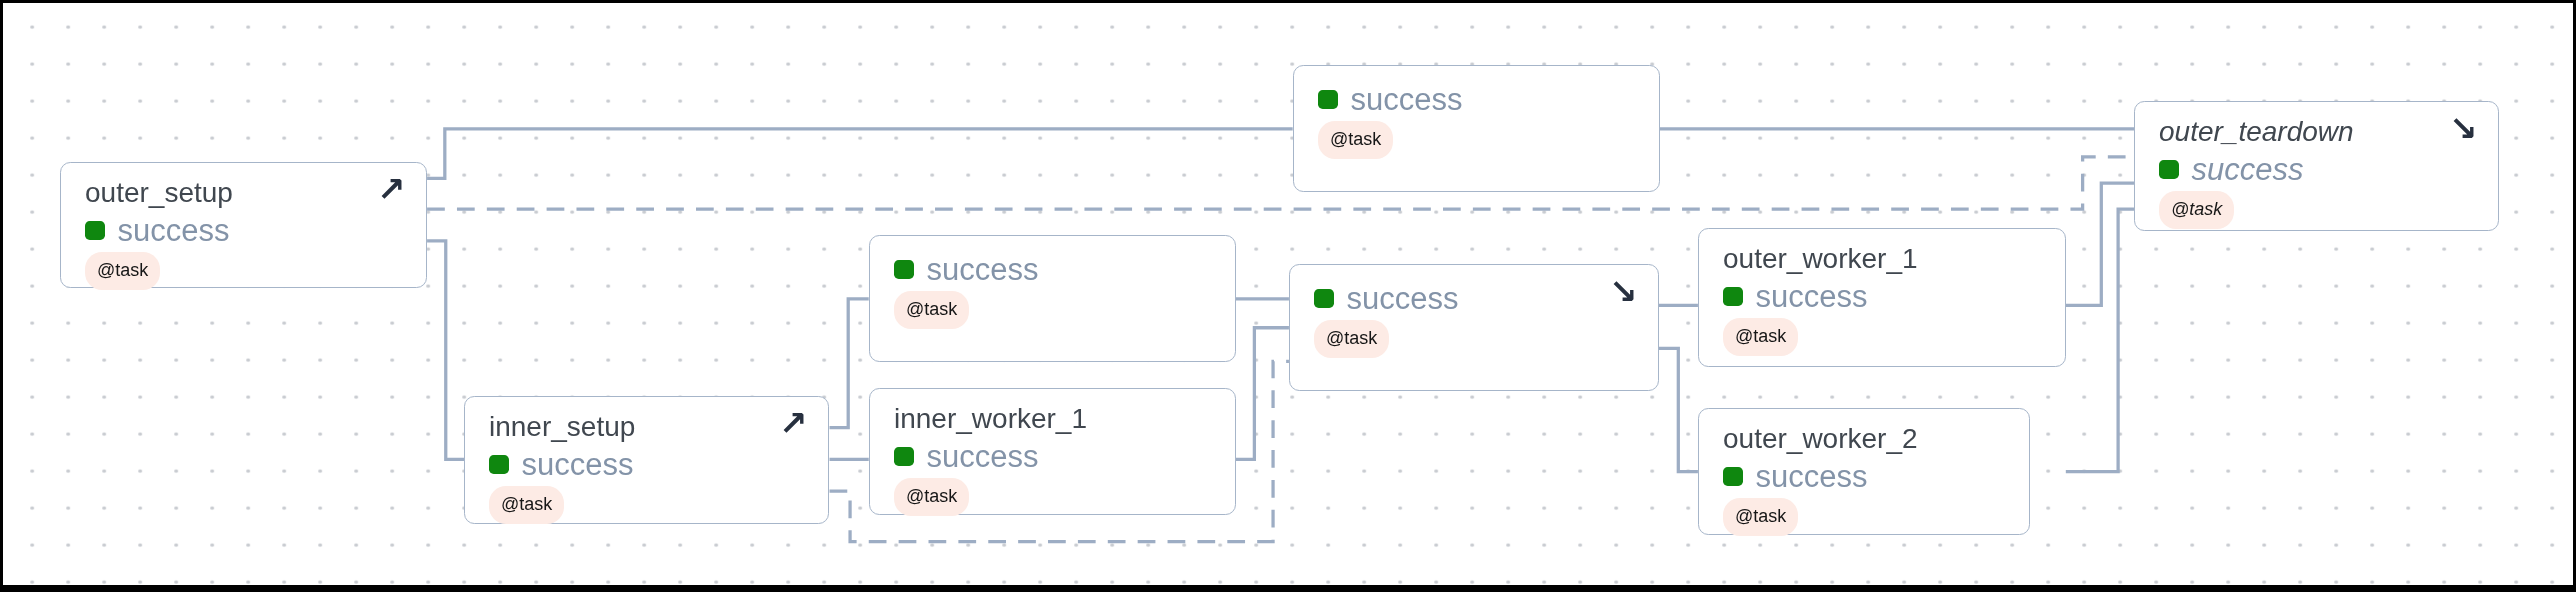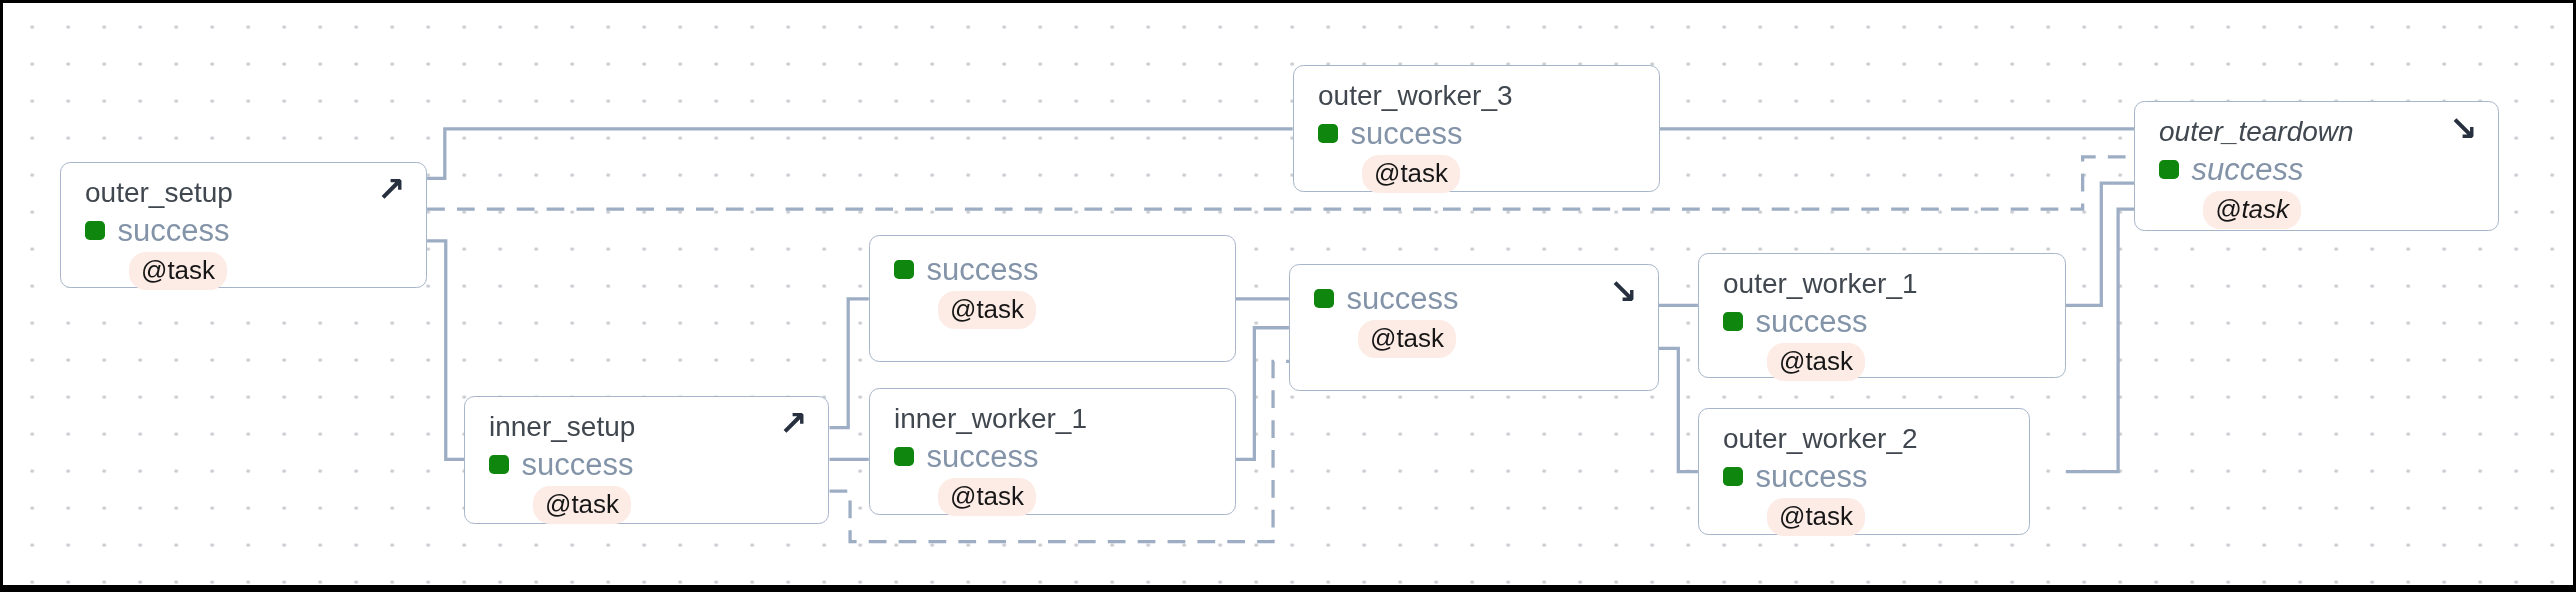--- a/index.html
+++ b/index.html
@@ -55,26 +55,25 @@
   }
   .status-label{
     font-size:31px;
     color:var(--status-text,#8393a8);
     white-space:nowrap;
   }
   .node-badge{
     margin-top:6.5px;
     background:var(--badge-bg,#fdebe5);
     color:var(--badge-text,#161616);
-    font-size:26px;
+    font-size:18px;
     line-height:32px;
     padding:1.9px 12px 3.7px 12px;
     border-radius:17px;
     white-space:nowrap;
-    margin-left:44px;
   }
   .node-arrow{
     position:absolute;
     top:7.5px;right:20.5px;
     font-size:34px;
     font-weight:bold;
     color:var(--arrow-color,#27303f);
     line-height:37px;
   }
 </style>
@@ -102,21 +101,20 @@
   <div class="node" style="left: 60px; top: 162px; width: 367px; height: 126px;">
     <div class="node-title">outer_setup</div>
     <div class="node-status">
       <span class="status-square"></span>
       <span class="status-label">success</span>
     </div>
     <span class="node-badge">@task</span>
     <span class="node-arrow">↗</span>
   </div>
       <div class="node" style="left: 1293px; top: 65px; width: 367px; height: 127px;">
-    <div class="node-title">outer_worker_3</div>
     <div class="node-status">
       <span class="status-square"></span>
       <span class="status-label">success</span>
     </div>
     <span class="node-badge">@task</span>
 
   </div>
       <div class="node" style="left: 464px; top: 396px; width: 365px; height: 128px;">
     <div class="node-title">inner_setup</div>
     <div class="node-status">
@@ -144,21 +142,21 @@
 
   </div>
       <div class="node" style="left: 1289px; top: 264px; width: 370px; height: 127px;">
     <div class="node-status">
       <span class="status-square"></span>
       <span class="status-label">success</span>
     </div>
     <span class="node-badge">@task</span>
     <span class="node-arrow">↘</span>
   </div>
-      <div class="node" style="left: 1698px; top: 253px; width: 368px; height: 125px;">
+      <div class="node" style="left: 1698px; top: 228px; width: 368px; height: 139px;">
     <div class="node-title">outer_worker_1</div>
     <div class="node-status">
       <span class="status-square"></span>
       <span class="status-label">success</span>
     </div>
     <span class="node-badge">@task</span>
 
   </div>
       <div class="node" style="left: 1698px; top: 408px; width: 332px; height: 127px;">
     <div class="node-title">outer_worker_2</div>

